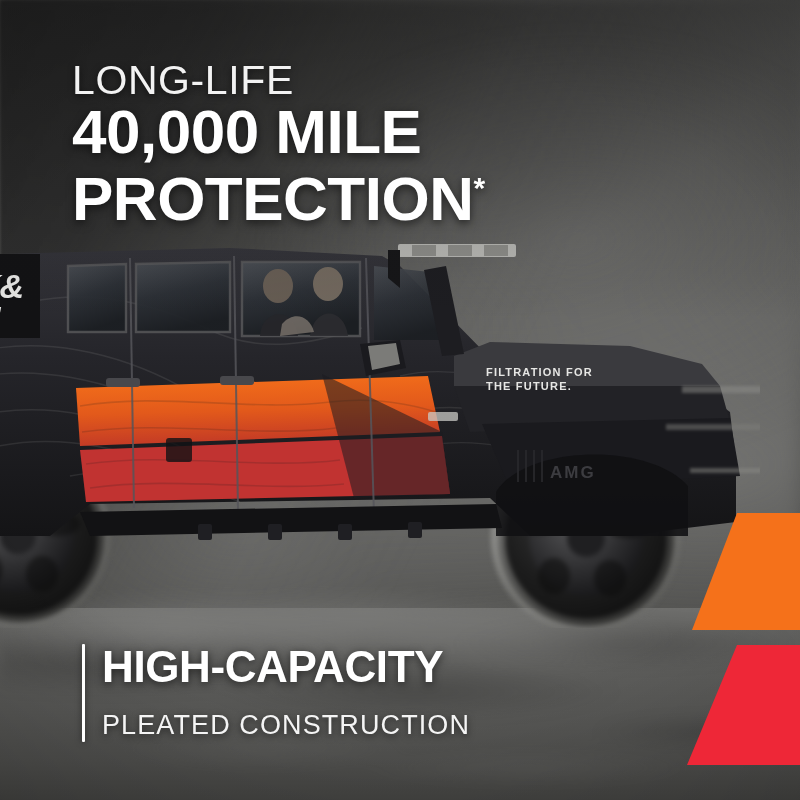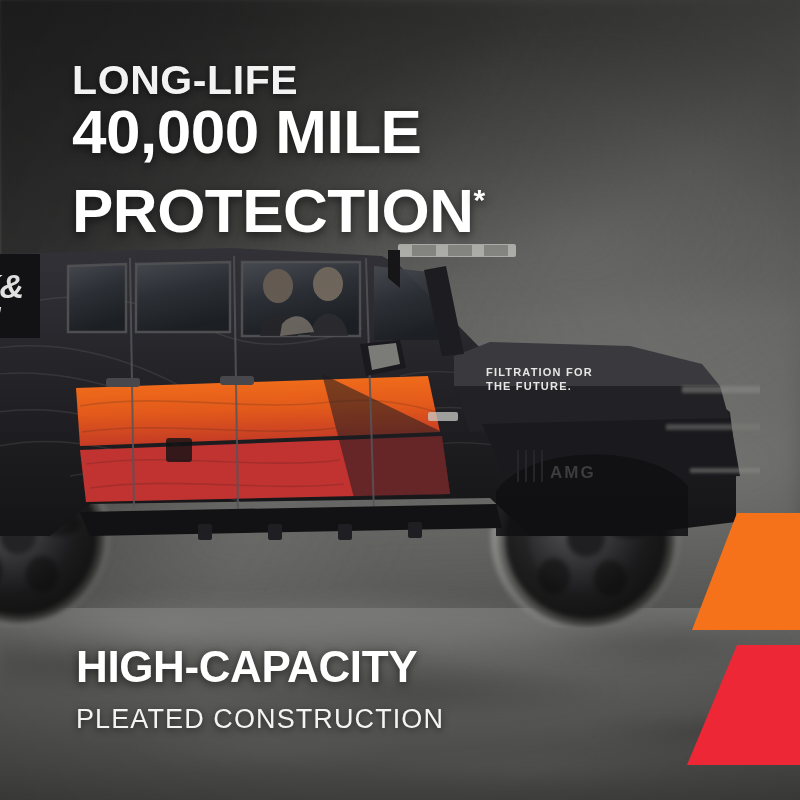--- a/index.html
+++ b/index.html
@@ -76,45 +76,45 @@
   #vehicle{position:absolute;left:-70px;top:236px;width:830px;height:392px;}
   #vehicle svg{display:block;width:100%;height:100%;}
 
   
   .blur-soft{filter:blur(1.6px);}
   .blur-wheel{filter:blur(2.4px);}
 
   
   #headline{position:absolute;left:72px;top:58px;width:620px;}
   .kicker{
-    font-size:41px;line-height:44px;font-weight:700;letter-spacing:.6px;
+    font-size:41px;line-height:44px;font-weight:400;letter-spacing:.6px;
     color:#f2f2f2;text-shadow:0 2px 7px rgba(0,0,0,.6);
     white-space:nowrap;
   }
   .big{
     font-size:62px;line-height:60px;font-weight:bold;letter-spacing:-0.5px;
     color:#ffffff;text-shadow:0 3px 10px rgba(0,0,0,.58);
     white-space:nowrap;
   }
-  .big.l2{margin-top:19px;}
+  .big.l2{margin-top:7px;}
   .big sup{font-size:30px;font-weight:bold;vertical-align:super;line-height:0;}
 
   
-  #subhead{position:absolute;left:76px;top:644px;display:flex;align-items:flex-end;flex-direction:column;}
+  #subhead{position:absolute;left:82px;top:644px;display:flex;align-items:flex-end;}
   #subhead .rule{
     width:3px;background:#ffffff;margin-right:17px;border-radius:1px;
     box-shadow:0 0 6px rgba(0,0,0,.55);align-self:stretch;
   }
   .sub-main{
     font-size:44px;line-height:46px;font-weight:bold;letter-spacing:-0.4px;color:#ffffff;
     text-shadow:0 2px 8px rgba(0,0,0,.6);white-space:nowrap;
   }
   .sub-second{
     font-size:27px;line-height:34px;font-weight:400;letter-spacing:1.1px;color:#f4f4f4;
-    text-shadow:0 2px 7px rgba(0,0,0,.6);white-space:nowrap;margin-top:12px;
+    text-shadow:0 2px 7px rgba(0,0,0,.6);white-space:nowrap;margin-top:18px;
   }
 
   
   #footnote{
     position:absolute;left:76px;top:760px;
     font-size:17px;line-height:22px;font-weight:400;color:#ededed;letter-spacing:.1px;
     text-shadow:0 1px 5px rgba(0,0,0,.7);white-space:nowrap;
   }
 
   

